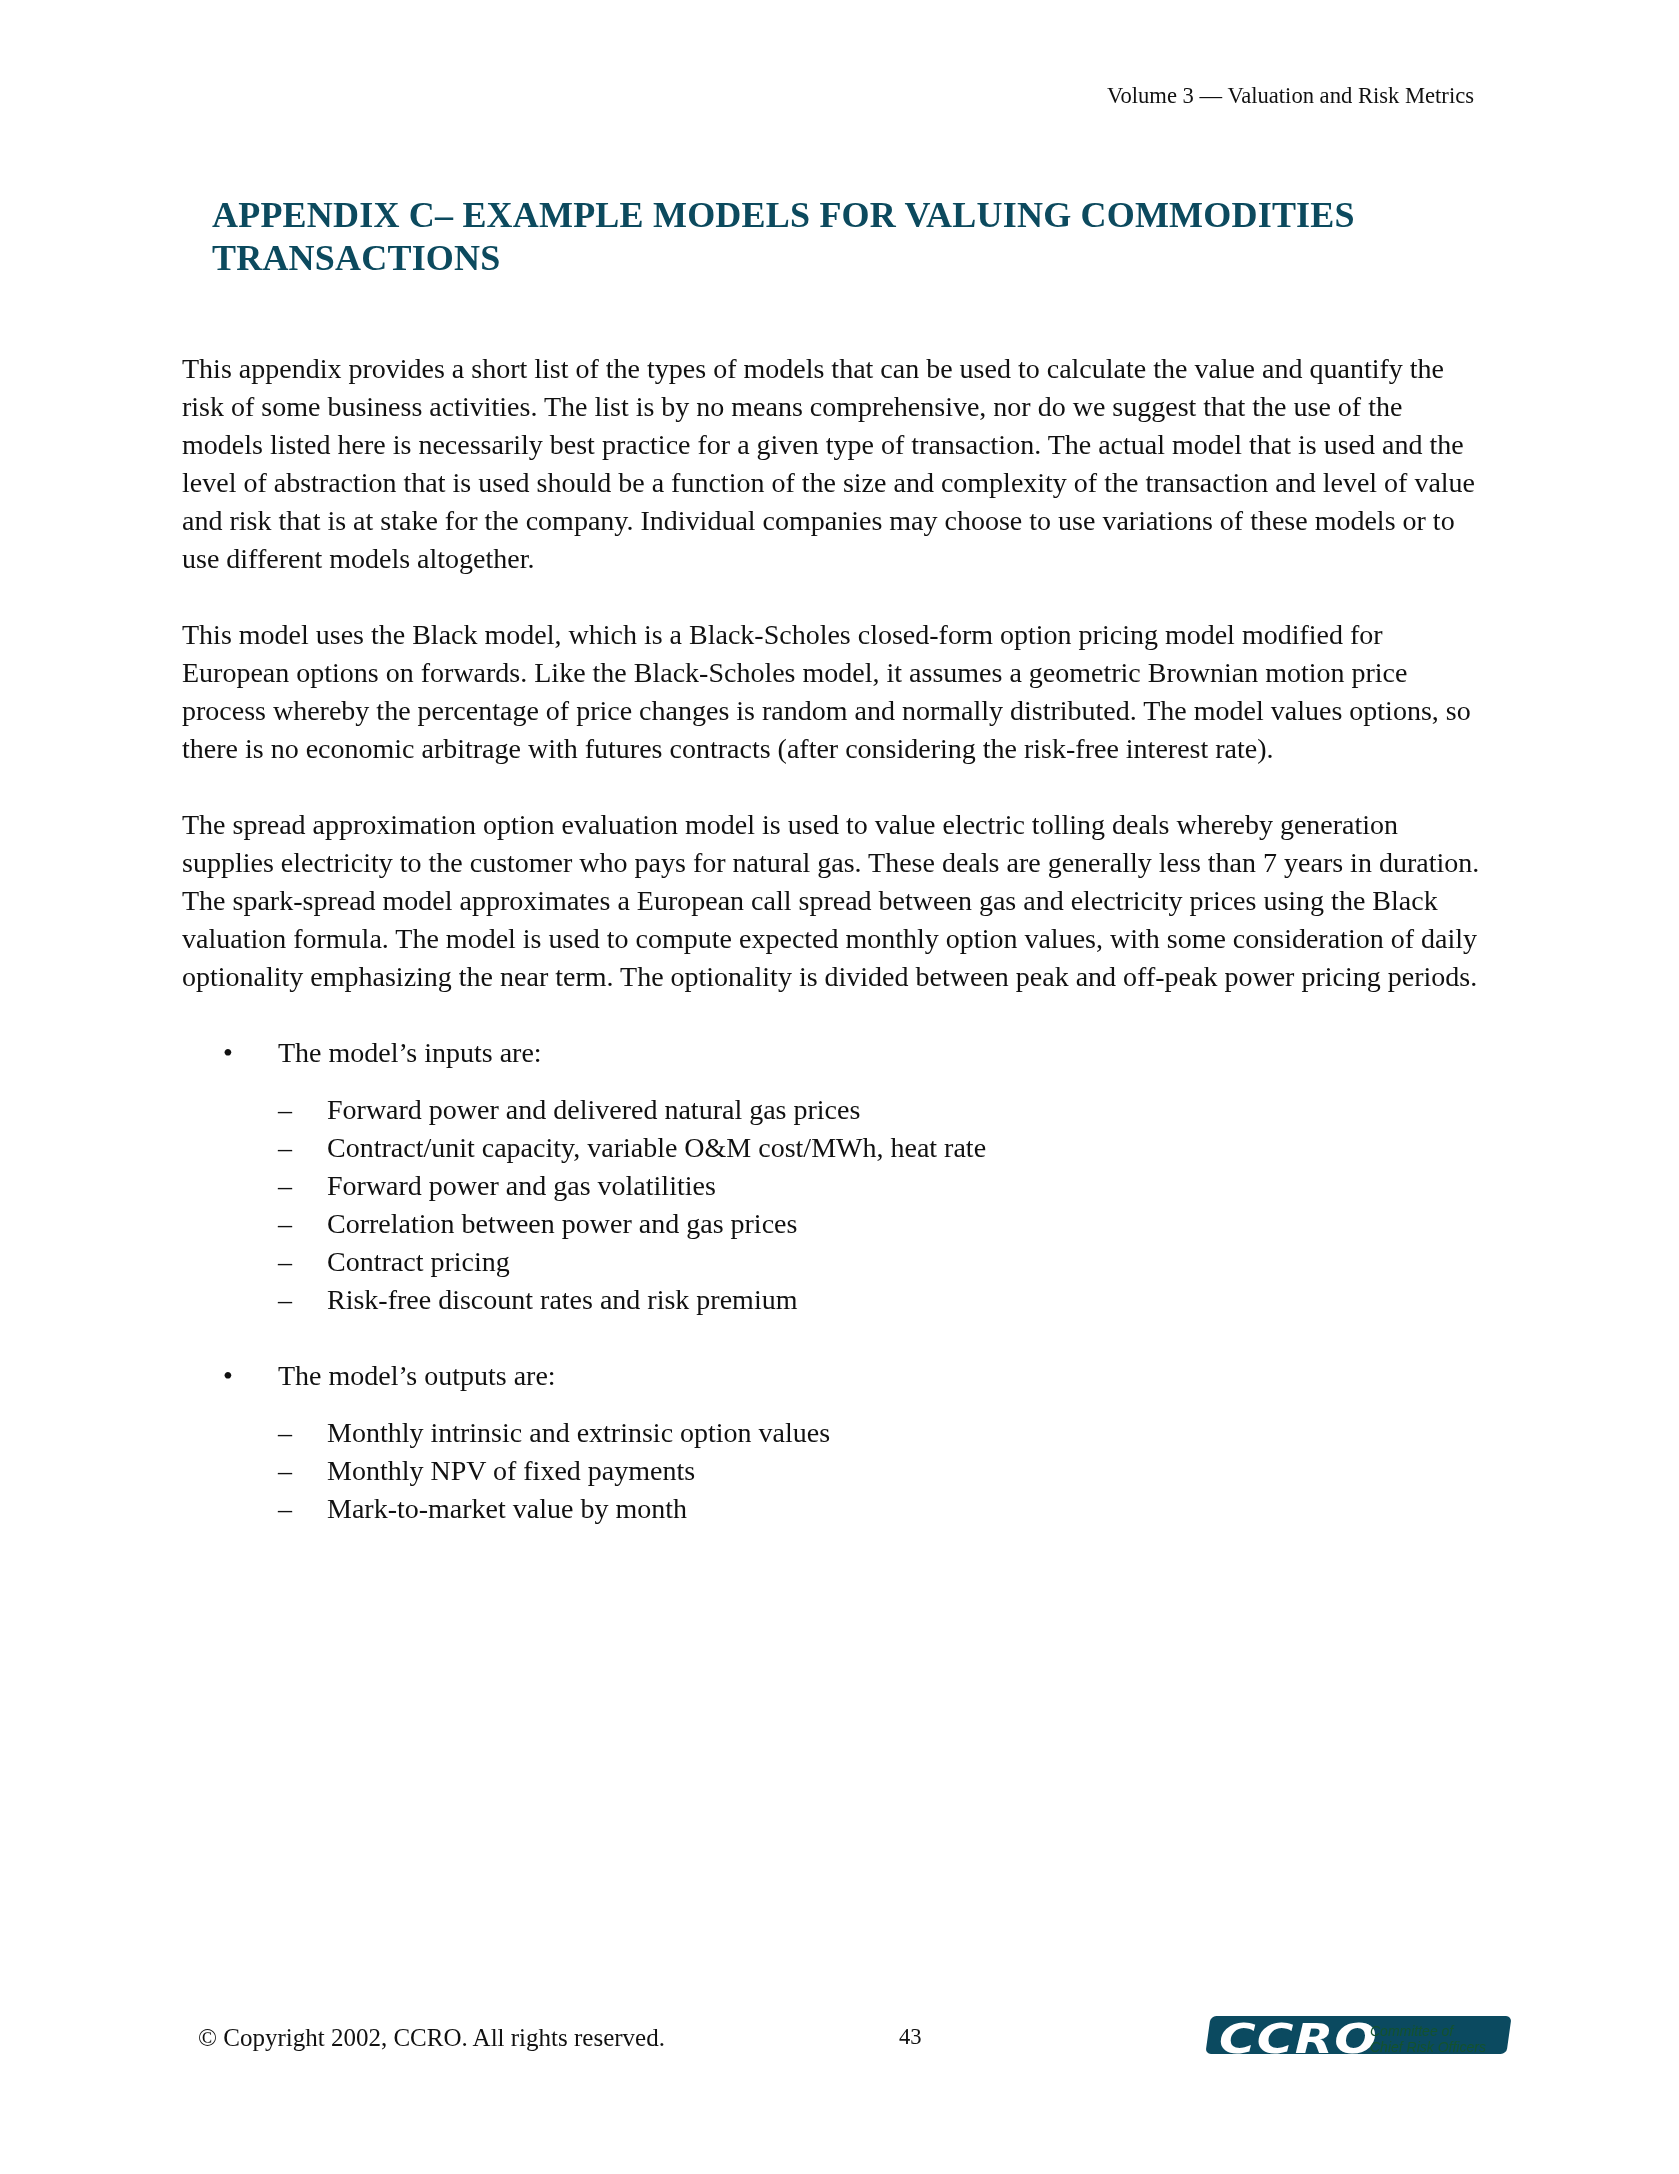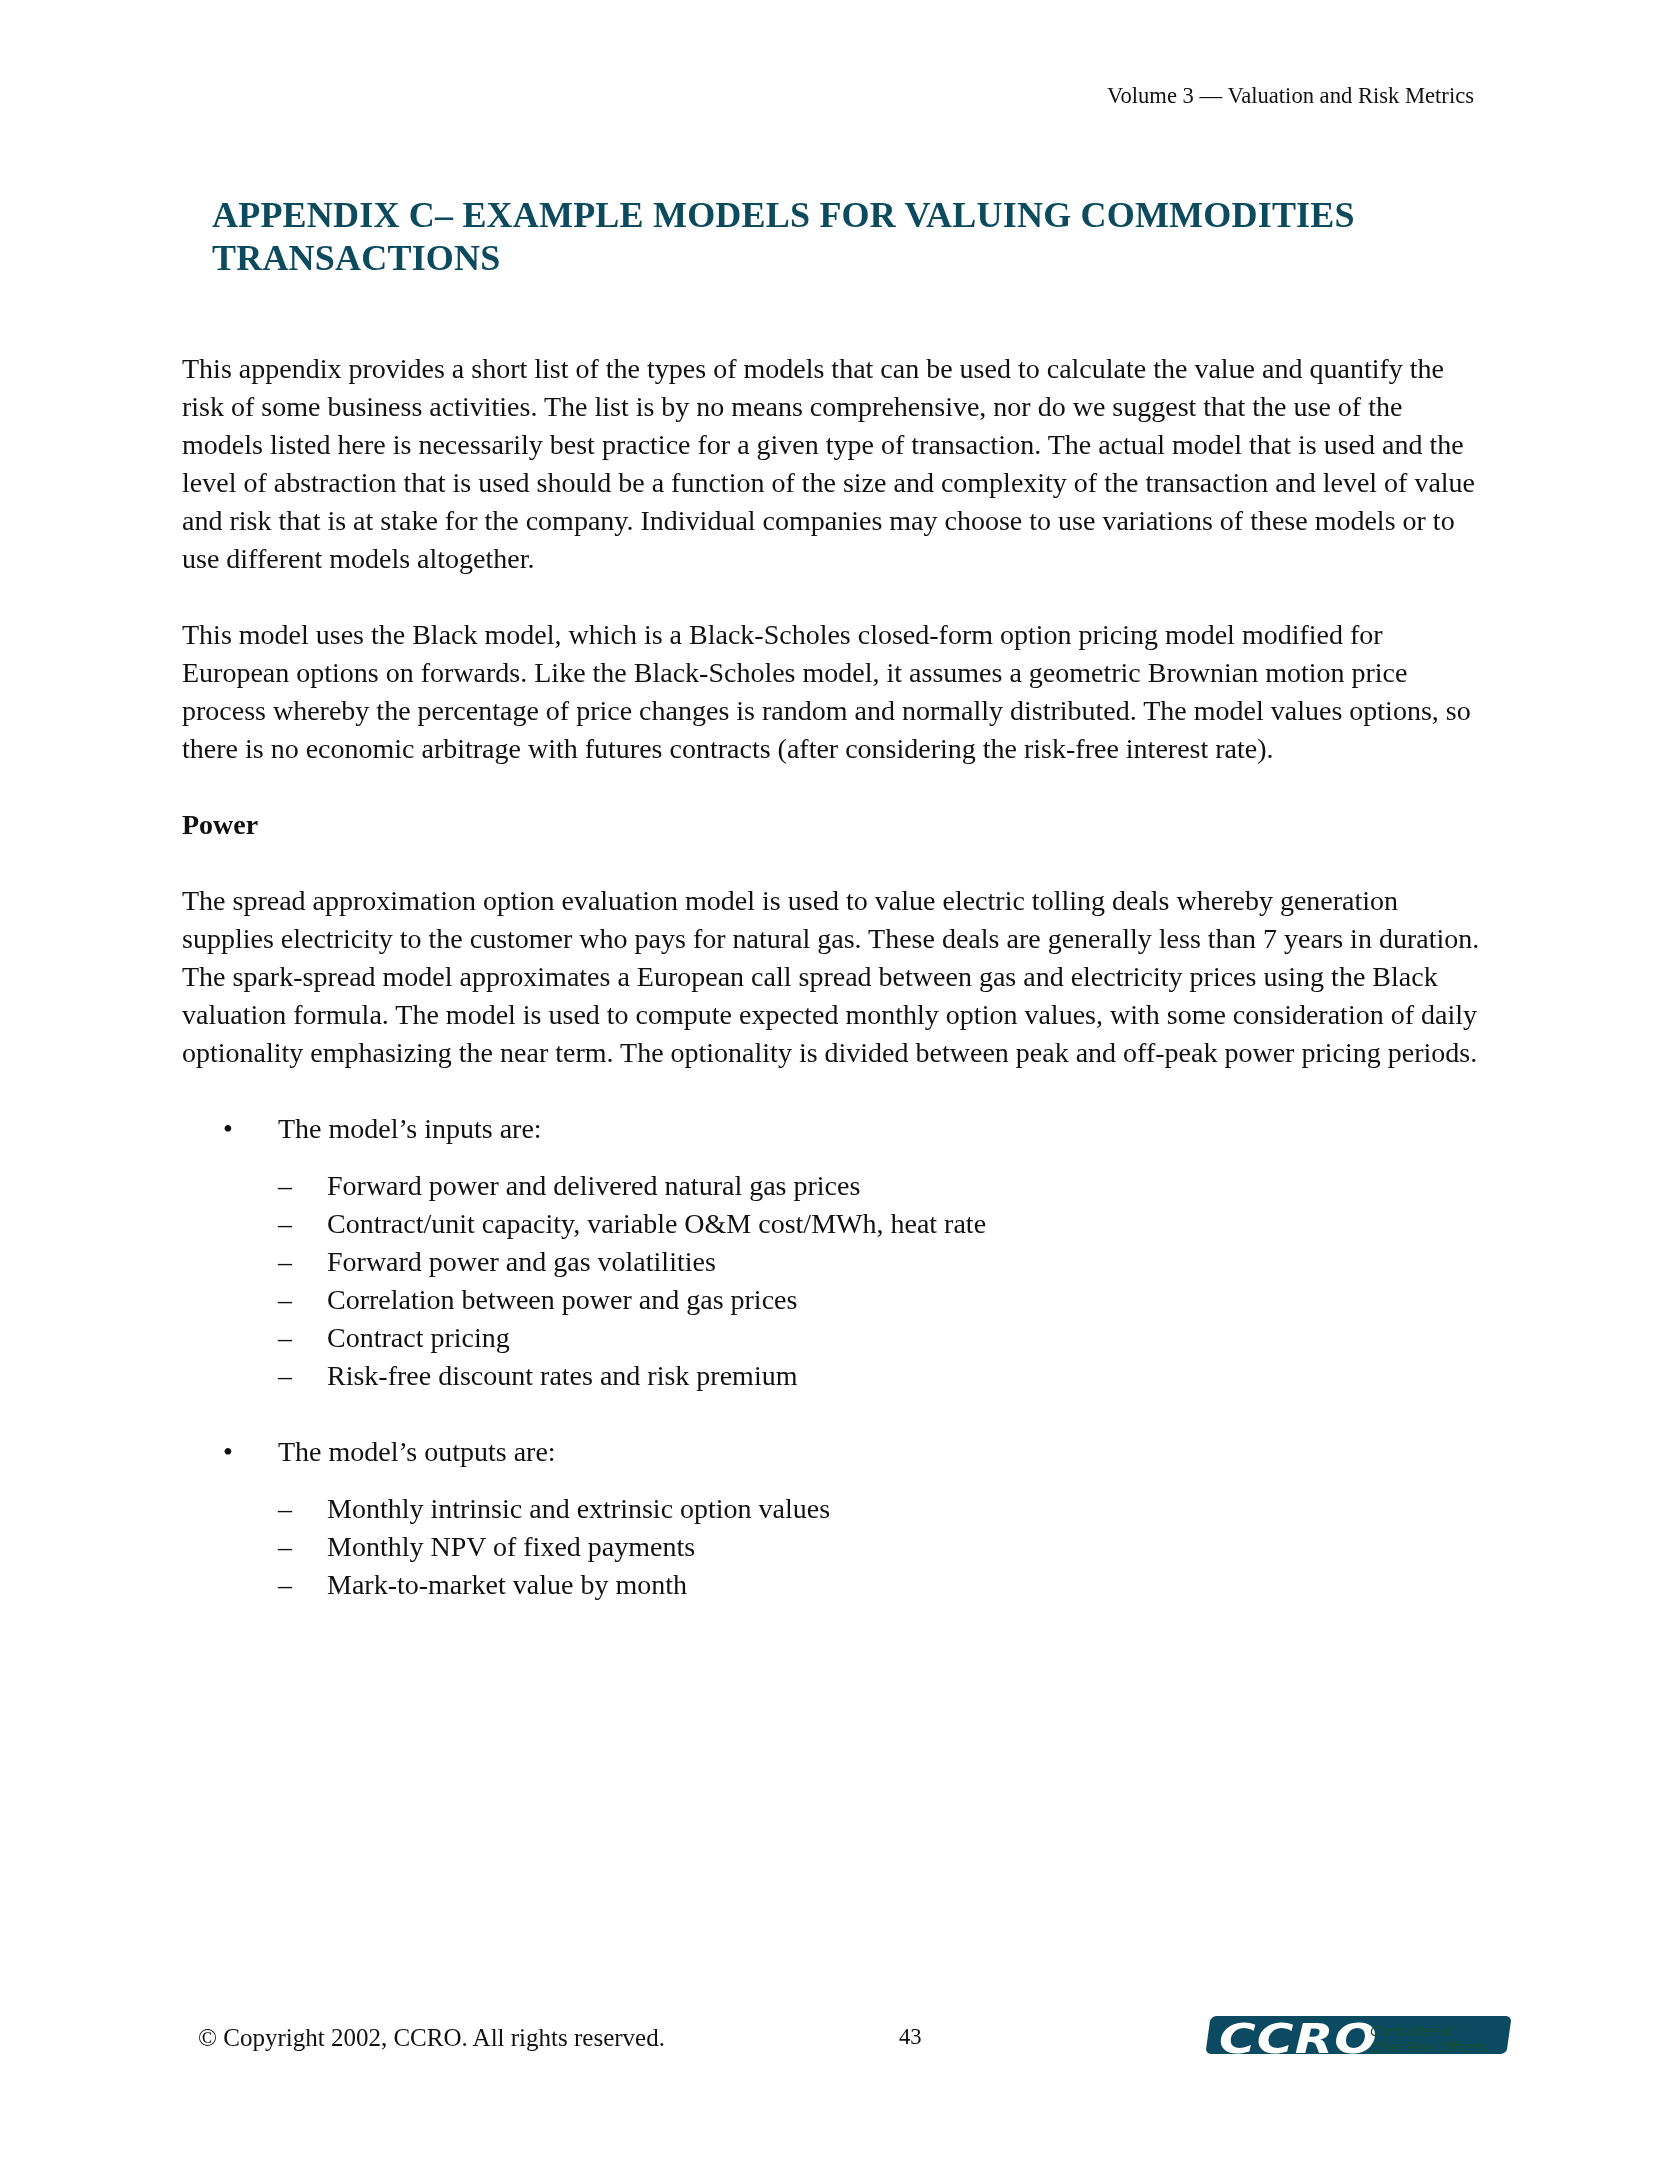--- a/index.html
+++ b/index.html
@@ -38,21 +38,20 @@
 <h1 class="title">
   <span>APPENDIX C– EXAMPLE MODELS FOR VALUING COMMODITIES</span><br>
   <span>TRANSACTIONS</span>
 </h1>
 
 <div class="content">
   <p class="para">This appendix provides a short list of the types of models that can be used to calculate the value and quantify the risk of some business activities. The list is by no means comprehensive, nor do we suggest that the use of the models listed here is necessarily best practice for a given type of transaction. The actual model that is used and the level of abstraction that is used should be a function of the size and complexity of the transaction and level of value and risk that is at stake for the company. Individual companies may choose to use variations of these models or to use different models altogether.</p>
 
   <p class="para">This model uses the Black model, which is a Black-Scholes closed-form option pricing model modified for European options on forwards. Like the Black-Scholes model, it assumes a geometric Brownian motion price process whereby the percentage of price changes is random and normally distributed. The model values options, so there is no economic arbitrage with futures contracts (after considering the risk-free interest rate).</p>
 
-  <p class="subhead">Power</p>
   <p class="para">The spread approximation option evaluation model is used to value electric tolling deals whereby generation supplies electricity to the customer who pays for natural gas. These deals are generally less than 7 years in duration. The spark-spread model approximates a European call spread between gas and electricity prices using the Black valuation formula. The model is used to compute expected monthly option values, with some consideration of daily optionality emphasizing the near term. The optionality is divided between peak and off-peak power pricing periods.</p>
 
   <p class="bullet">
     <span class="dot">•</span>
     <span>The model’s inputs are:</span>
   </p>
   <ul class="sublist">
     <li><span class="dash">–</span><span>Forward power and delivered natural gas prices</span></li>
     <li><span class="dash">–</span><span>Contract/unit capacity, variable O&amp;M cost/MWh, heat rate</span></li>
     <li><span class="dash">–</span><span>Forward power and gas volatilities</span></li>

